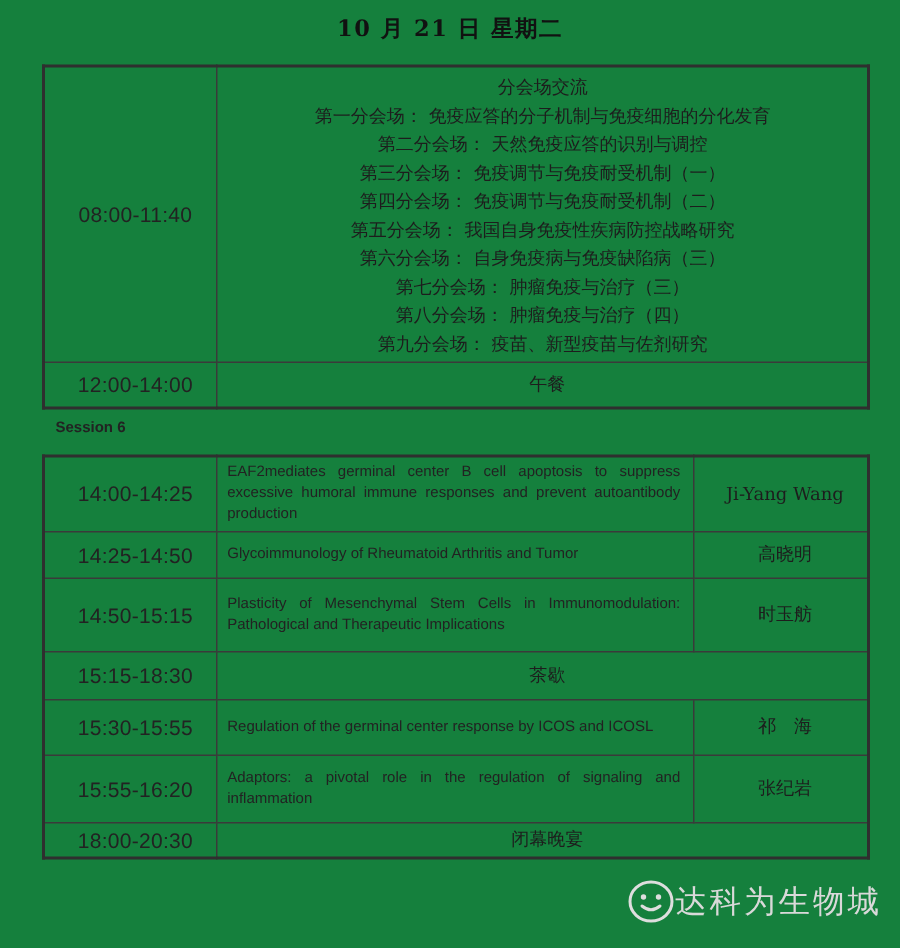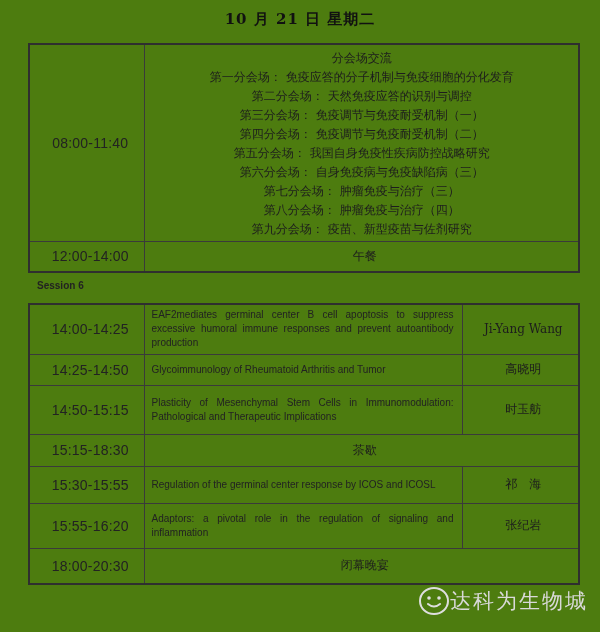--- a/index.html
+++ b/index.html
@@ -1,21 +1,21 @@
 <!DOCTYPE html>
 <html><head>
 <meta charset="utf-8">
 <style>
   * { margin: 0; padding: 0; box-sizing: border-box; }
   html, body { background: #ffffff; }
   .page {
     position: relative;
     width: 600px;
     height: 632px;
-    background: #4d7c0f;
+    background: #15803d;
     font-family: "Liberation Sans", sans-serif;
     color: #1f1f1f;
     overflow: hidden;
   }
   .page-title {
     position: absolute;
     top: 10px;
     left: 0;
     width: 100%;
     text-align: center;
@@ -159,21 +159,21 @@
     <tr style="height:37px">
       <td class="time-cell">15:30-15:55</td>
       <td class="talk-title-cell">Regulation of the germinal center response by ICOS and ICOSL</td>
       <td class="speaker-cell">祁　海</td>
     </tr>
     <tr style="height:45px">
       <td class="time-cell">15:55-16:20</td>
       <td class="talk-title-cell">Adaptors: a pivotal role in the regulation of signaling and inflammation</td>
       <td class="speaker-cell">张纪岩</td>
     </tr>
-    <tr style="height:36px">
+    <tr style="height:24px">
       <td class="time-cell">18:00-20:30</td>
       <td class="simple-cell cn" colspan="2">闭幕晚宴</td>
     </tr>
   </tbody>
     </table>
 
   <div class="watermark">
     <svg width="32" height="30" viewBox="0 0 32 30">
       <ellipse cx="16" cy="15" rx="14" ry="13" fill="none" stroke="#dedede" stroke-width="2"></ellipse>
       <circle cx="11" cy="12" r="1.8" fill="#dedede"></circle>

